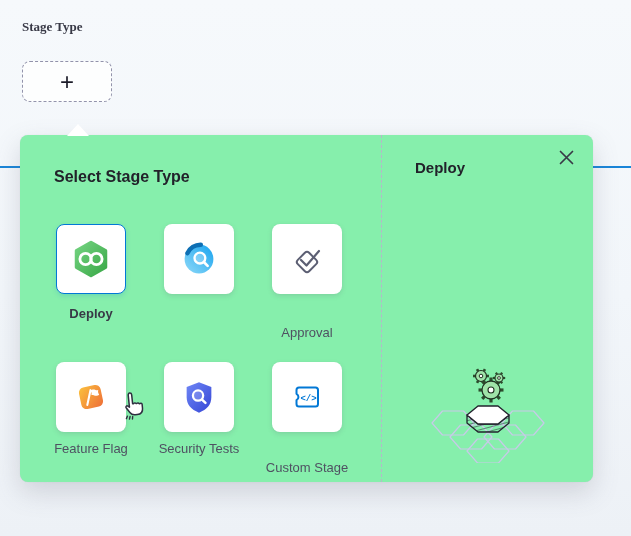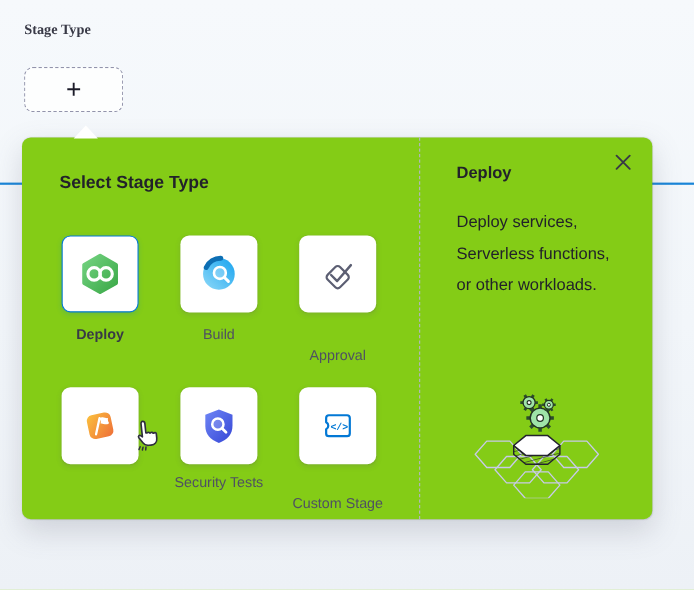--- a/index.html
+++ b/index.html
@@ -10,22 +10,22 @@
   }
   .connector-line{position:absolute;left:0;top:166px;width:631px;height:2px;background:#1a85d8;z-index:1;}
   .stage-type-label{position:absolute;left:22px;top:19px;font-size:13px;font-weight:bold;color:#383946;z-index:2;font-family:Liberation Serif, serif;}
   .add-stage-button{
     position:absolute;left:22px;top:61px;width:90px;height:41px;z-index:2;
     background:#fdfefe;border:1.6px dashed #9293ab;border-radius:8px;
     display:flex;align-items:center;justify-content:center;
     font-size:24px;font-weight:300;color:#1b1b28;cursor:pointer;box-sizing:border-box;
   }
   .popover{
-    position:absolute;left:20px;top:125px;width:573px;height:347px;z-index:3;
-    background:#84cc16;border-radius:8px;
+    position:absolute;left:20px;top:135px;width:573px;height:347px;z-index:3;
+    background:#86efac;border-radius:8px;
     box-shadow:0 0 1px rgba(40,41,61,.14),0 10px 26px rgba(96,97,112,.22);
   }
   .popover-caret{
     position:absolute;left:47px;top:-11px;width:0;height:0;
     border-left:11px solid transparent;border-right:11px solid transparent;
     border-bottom:12px solid #ffffff;
   }
   .popover-title{position:absolute;left:34px;top:33px;font-size:16px;font-weight:bold;color:#22222a;}
   .stage-card{
     position:absolute;width:70px;height:70px;background:#fff;border-radius:8px;
@@ -100,21 +100,20 @@
   <div class="stage-card col3 row1">
     <svg width="40" height="40" viewBox="0 0 40 40">
       <g transform="rotate(45 20 23)">
         <rect x="12" y="15" width="16" height="16" rx="3" fill="none" stroke="#5c5f73" stroke-width="2"></rect>
       </g>
       <path d="M14 21 L19.5 26.5 L32 12" fill="none" stroke="#5c5f73" stroke-width="2.2" stroke-linecap="round" stroke-linejoin="round"></path>
     </svg>
   </div>
 
   <div class="stage-label selected lcol1 lrow1">Deploy</div>
-  <div class="stage-label lcol2 lrow1">Build</div>
   <div class="stage-label lcol3 lrow1">Approval</div>
 
   <div class="stage-card col1 row2">
     <svg width="42" height="42" viewBox="0 0 40 40">
       <defs>
         <linearGradient id="gOrange" x1="0" y1="0" x2="1" y2="1">
           <stop offset="0" stop-color="#fbc13d"></stop>
             <stop offset="1" stop-color="#ee6e38"></stop>
         </linearGradient>
       </defs>
@@ -136,41 +135,39 @@
       <line x1="23.2" y1="22.7" x2="26.8" y2="26.3" stroke="#ffffff" stroke-width="2.6" stroke-linecap="round"></line>
     </svg>
   </div>
   <div class="stage-card col3 row2">
     <svg width="42" height="40" viewBox="0 0 42 40">
       <path d="M13 10.5 h16.5 a2.5 2.5 0 0 1 2.5 2.5 v14 a2.5 2.5 0 0 1 -2.5 2.5 h-16.5 a2.5 2.5 0 0 1 -2.5 -2.5 v-3.8 a3.6 3.6 0 0 0 0 -6.4 v-3.8 a2.5 2.5 0 0 1 2.5 -2.5 z" fill="none" stroke="#0278d5" stroke-width="2" stroke-linejoin="round"></path>
       <text x="22.5" y="23.5" text-anchor="middle" font-family="Liberation Mono, monospace" font-size="9" font-weight="bold" fill="#0278d5">&lt;/&gt;</text>
     </svg>
   </div>
 
+  <div class="stage-label lcol1 lrow2">Feature Flag</div>
   <div class="stage-label lcol2 lrow2">Security Tests</div>
   <div class="stage-label lcol3 lrow2">Custom Stage</div>
 
   <svg class="hand-cursor" width="30" height="30" viewBox="0 0 24 24">
     <g transform="rotate(-6 12 12)">
       <path d="M10.2 2.2c.9 0 1.6.7 1.6 1.6v7.1l.8.1c.2-.7 1.6-.7 1.8.1l.8.1c.3-.6 1.6-.5 1.8.3l.7.1c.3-.5 1.5-.4 1.6.5v3.3c0 2.8-1.9 4.6-4.7 4.6h-1.6c-1.8 0-3.2-.8-4.1-2.3l-2.6-4.1c-.5-.9.6-1.9 1.5-1.2l1.2 1V3.8c0-.9.7-1.6 1.2-1.6z" fill="#ffffff" stroke="#2e2e3f" stroke-width="1.2" stroke-linejoin="round"></path>
       <path d="M6.6 20.4 l-1 1.9 M8.7 20.9 l-.7 2 M10.8 21.1 l-.4 2" stroke="#2e2e3f" stroke-width="1.1" stroke-linecap="round"></path>
     </g>
   </svg>
 
   <div class="panel-divider"></div>
 
   <div class="close-button">
     <svg width="15" height="15" viewBox="0 0 15 15">
       <path d="M1.5 1.5 L13.5 13.5 M13.5 1.5 L1.5 13.5" stroke="#383946" stroke-width="1.7" stroke-linecap="round"></path>
     </svg>
   </div>
   <div class="detail-title">Deploy</div>
-  <div class="detail-description">Deploy services,
-Serverless functions,
-or other workloads.</div>
 
   <svg class="illustration" width="140" height="100" viewBox="0 0 140 100">
     <defs>
       <pattern id="hatch" width="4" height="4" patternUnits="userSpaceOnUse" patternTransform="rotate(75)">
         <line x1="0" y1="0" x2="0" y2="4" stroke="#23232e" stroke-width="1"></line>
       </pattern>
     </defs>
 
     <g fill="none" stroke="#c7cae8" stroke-width="1.2" stroke-linejoin="round">
       <polygon points="14,60 24.5,48 45.5,48 56,60 45.5,72 24.5,72"></polygon>

